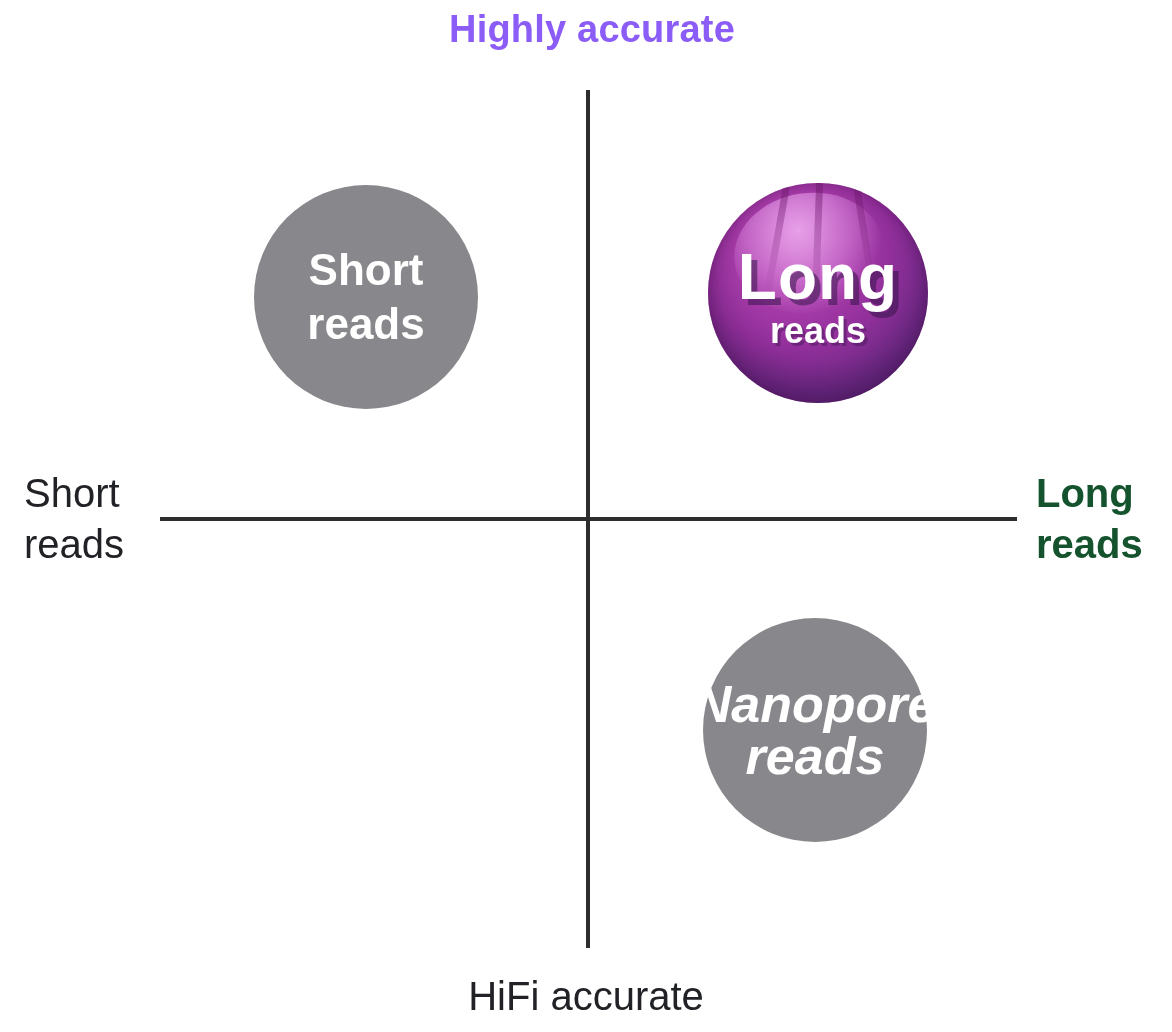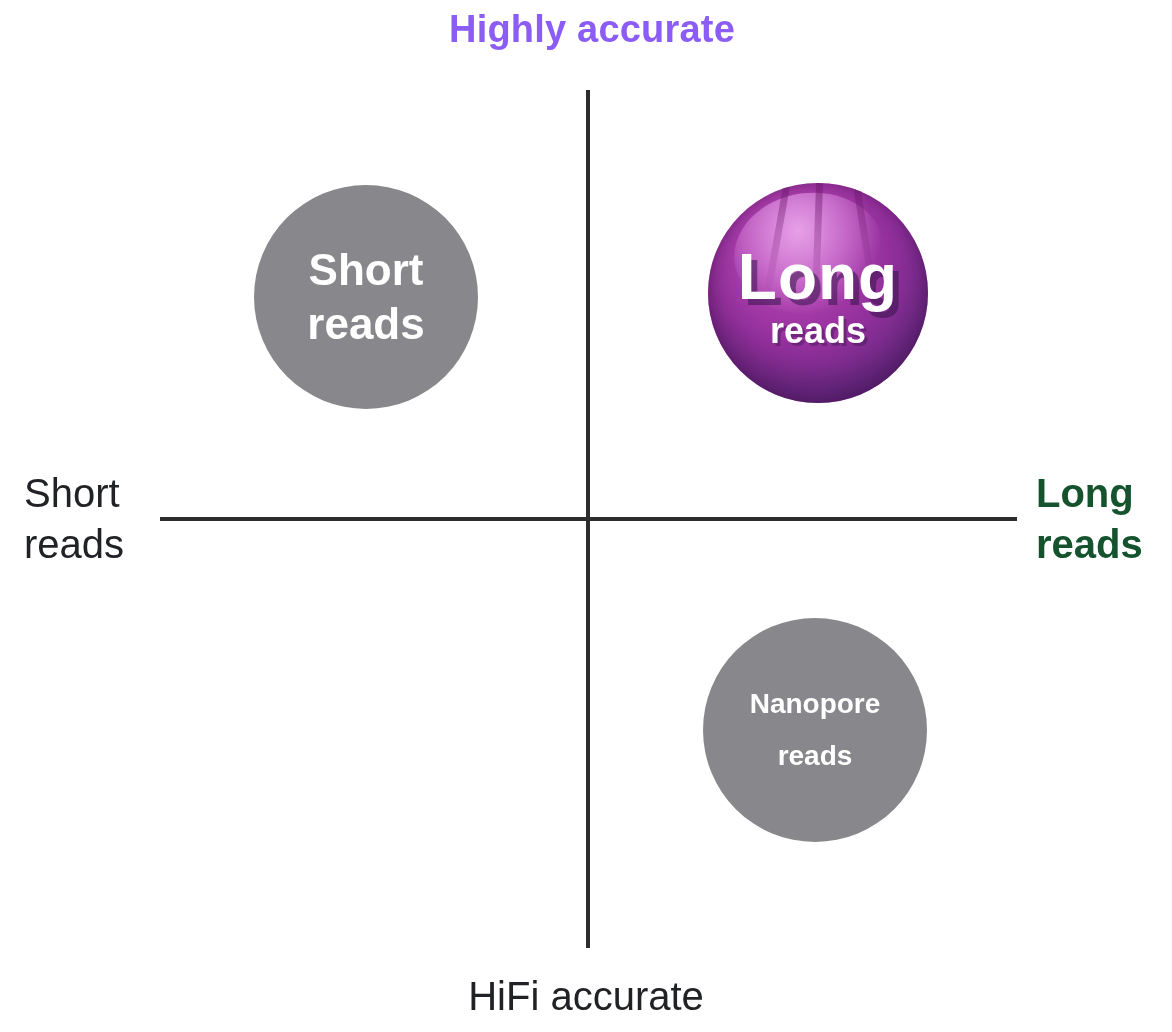--- a/index.html
+++ b/index.html
@@ -88,22 +88,23 @@
   }
   .node-short {
     left: 254px; top: 185px;
     width: 224px; height: 224px;
     font-size: 44px;
     line-height: 54px;
   }
   .node-nanopore {
     left: 703px; top: 618px;
     width: 224px; height: 224px;
-    font-size: 28px;
+    font-size: 52px;
     line-height: 52px;
+    font-style: italic;
   }
 
   .node-hifi {
     left: 708px; top: 183px;
     width: 220px; height: 220px;
     background:
       radial-gradient(circle at 38% 30%,
         #b84fb4 0%,
         #a63ba8 28%,
         #93309c 48%,

